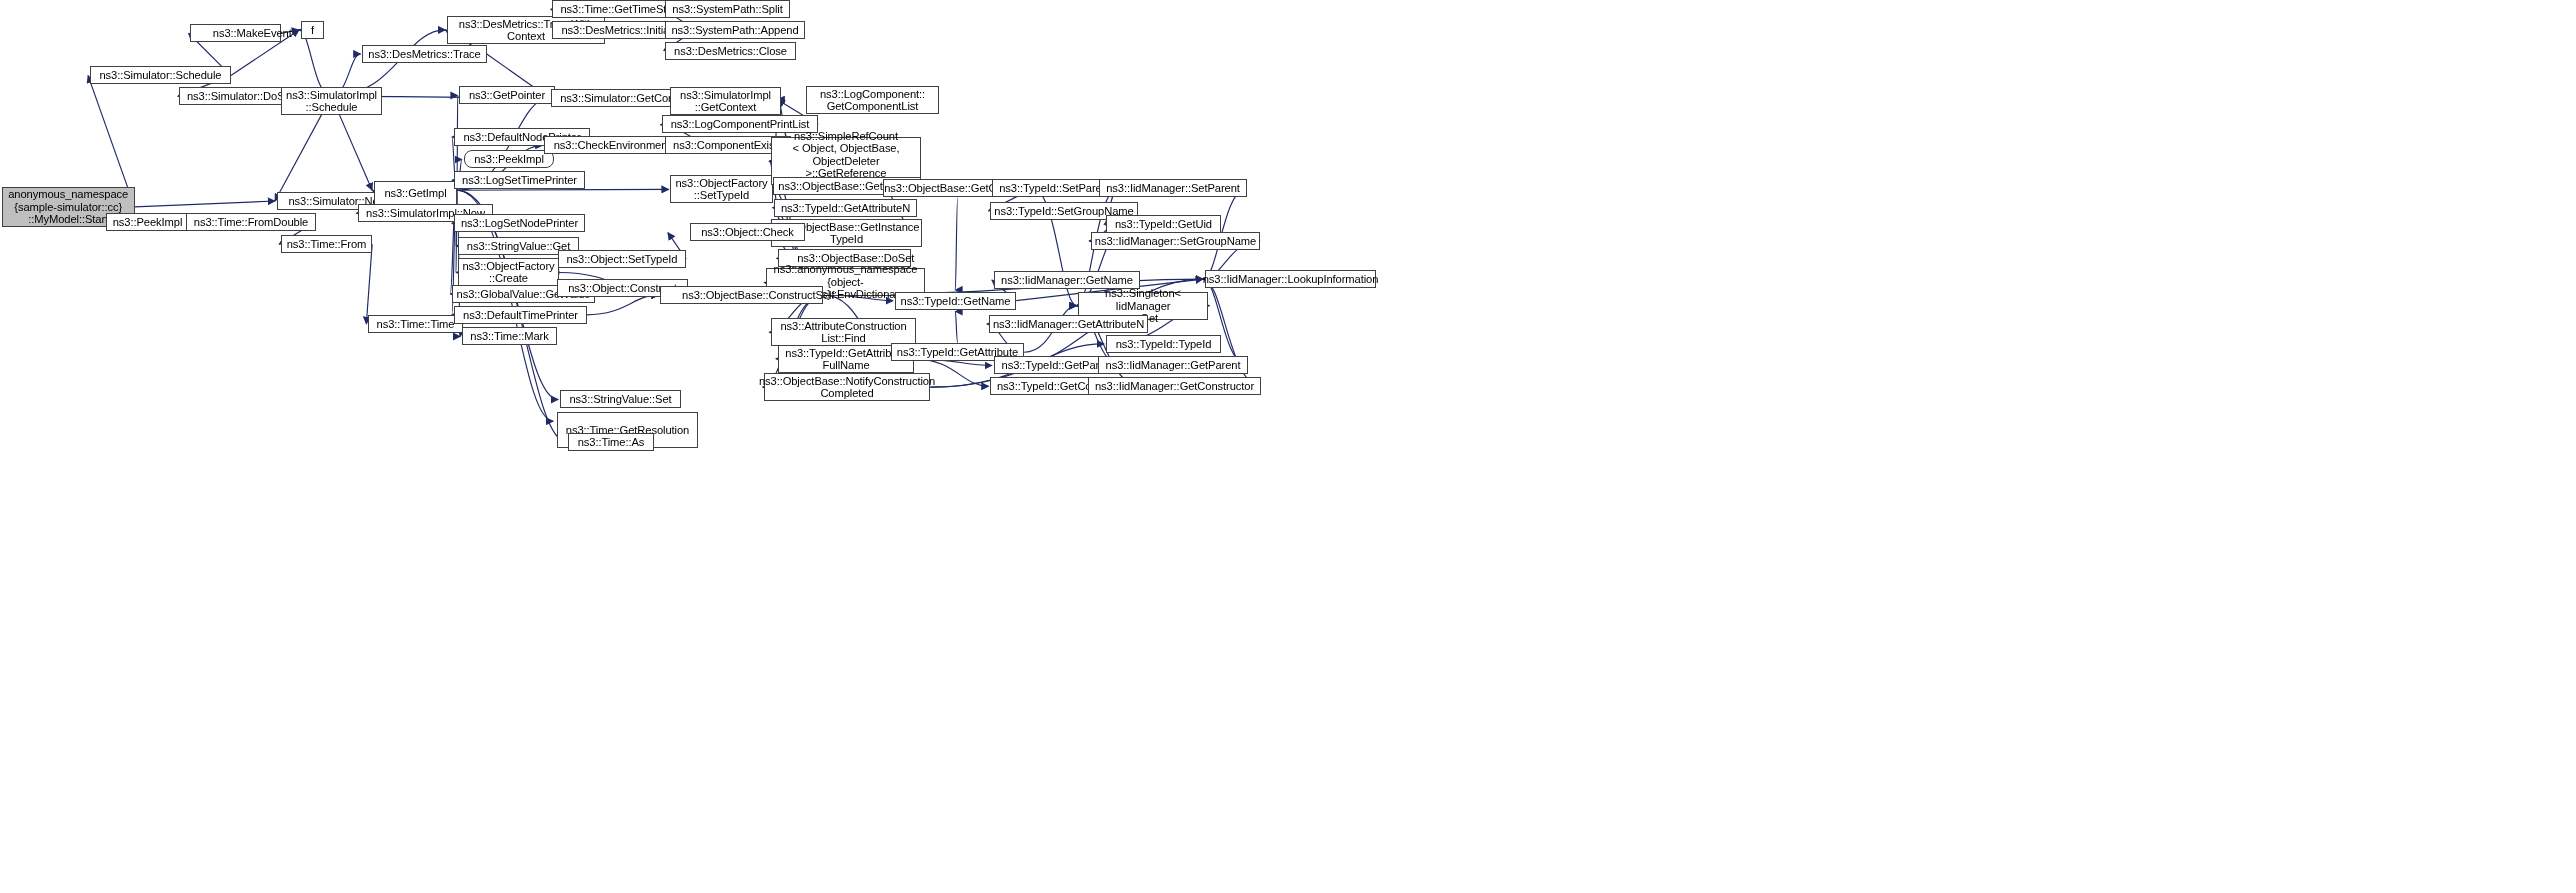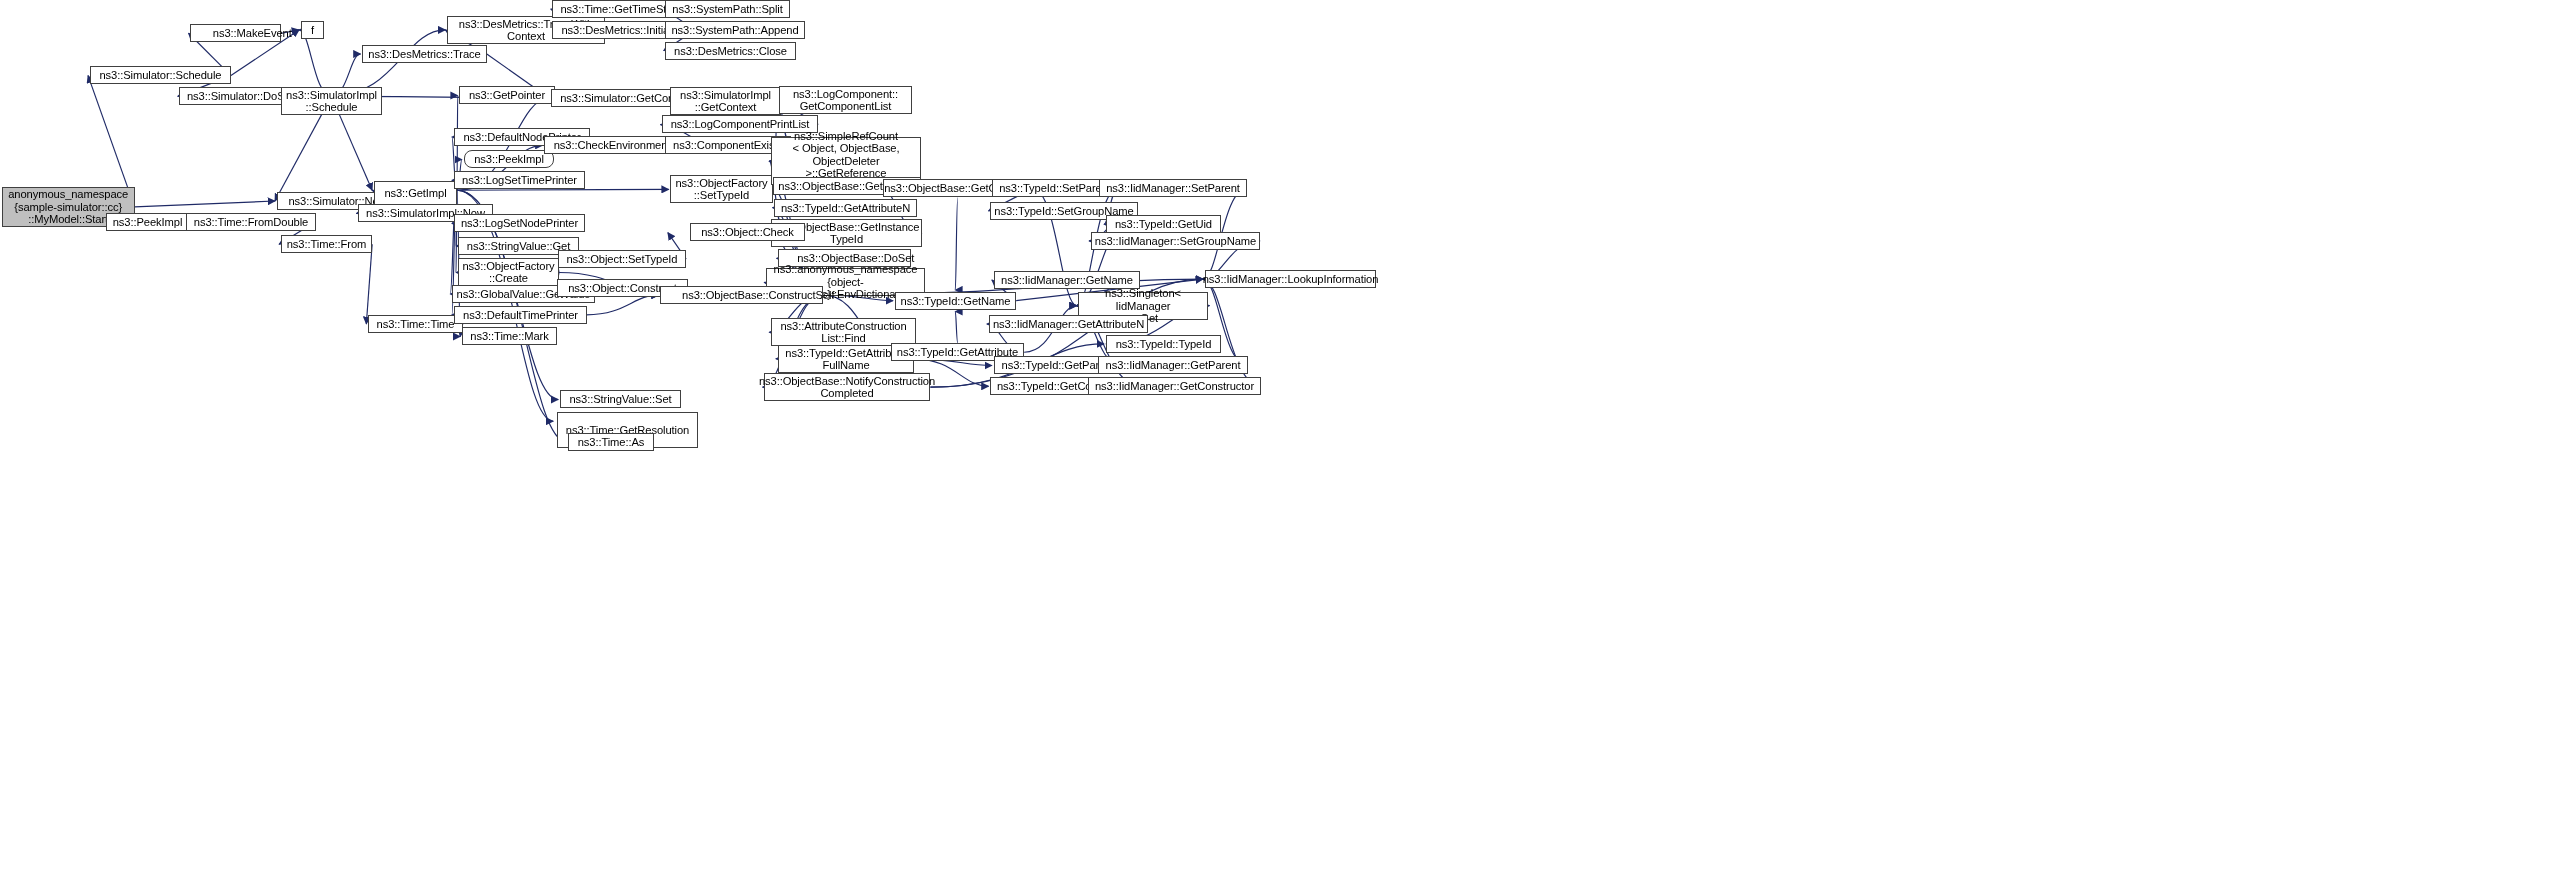--- a/index.html
+++ b/index.html
@@ -205,21 +205,21 @@
       <div class="gnode" style="left: 462px; top: 327px; width: 95px; height: 18.3px;">ns3::Time::Mark</div>
       <div class="gnode" style="left: 560px; top: 390px; width: 121px; height: 18.3px;">ns3::StringValue::Set</div>
       <div class="gnode" style="left: 557px; top: 412px; width: 141px; height: 36px;">ns3::Time::GetResolution</div>
       <div class="gnode" style="left: 568px; top: 433px; width: 86px; height: 18.3px;">ns3::Time::As</div>
       <div class="gnode" style="left: 551px; top: 89px; width: 150px; height: 18.3px;">ns3::Simulator::GetContext</div>
       <div class="gnode" style="left: 670px; top: 87px; width: 111px; height: 28px;">ns3::SimulatorImpl
 ::GetContext</div>
       <div class="gnode" style="left: 544px; top: 136px; width: 181px; height: 18.3px;">ns3::CheckEnvironmentVariables</div>
       <div class="gnode" style="left: 662px; top: 115px; width: 156px; height: 18.3px;">ns3::LogComponentPrintList</div>
       <div class="gnode" style="left: 665px; top: 136px; width: 126px; height: 18.3px;">ns3::ComponentExists</div>
-      <div class="gnode" style="left: 779px; top: 86px; width: 133px; height: 28px;">ns3::LogComponent::
+      <div class="gnode" style="left: 806px; top: 86px; width: 133px; height: 28px;">ns3::LogComponent::
 GetComponentList</div>
       <div class="gnode" style="left: 670px; top: 175px; width: 103px; height: 28px;">ns3::ObjectFactory
 ::SetTypeId</div>
       <div class="gnode" style="left: 771px; top: 137px; width: 150px; height: 48px;">ns3::SimpleRefCount
 &lt; Object, ObjectBase,
 ObjectDeleter &gt;::GetReference
 Count</div>
       <div class="gnode" style="left: 773px; top: 177px; width: 148px; height: 18.3px;">ns3::ObjectBase::GetTypeId</div>
       <div class="gnode" style="left: 774px; top: 199px; width: 143px; height: 18.3px;">ns3::TypeId::GetAttributeN</div>
       <div class="gnode" style="left: 771px; top: 219px; width: 151px; height: 28px;">ns3::ObjectBase::GetInstance

